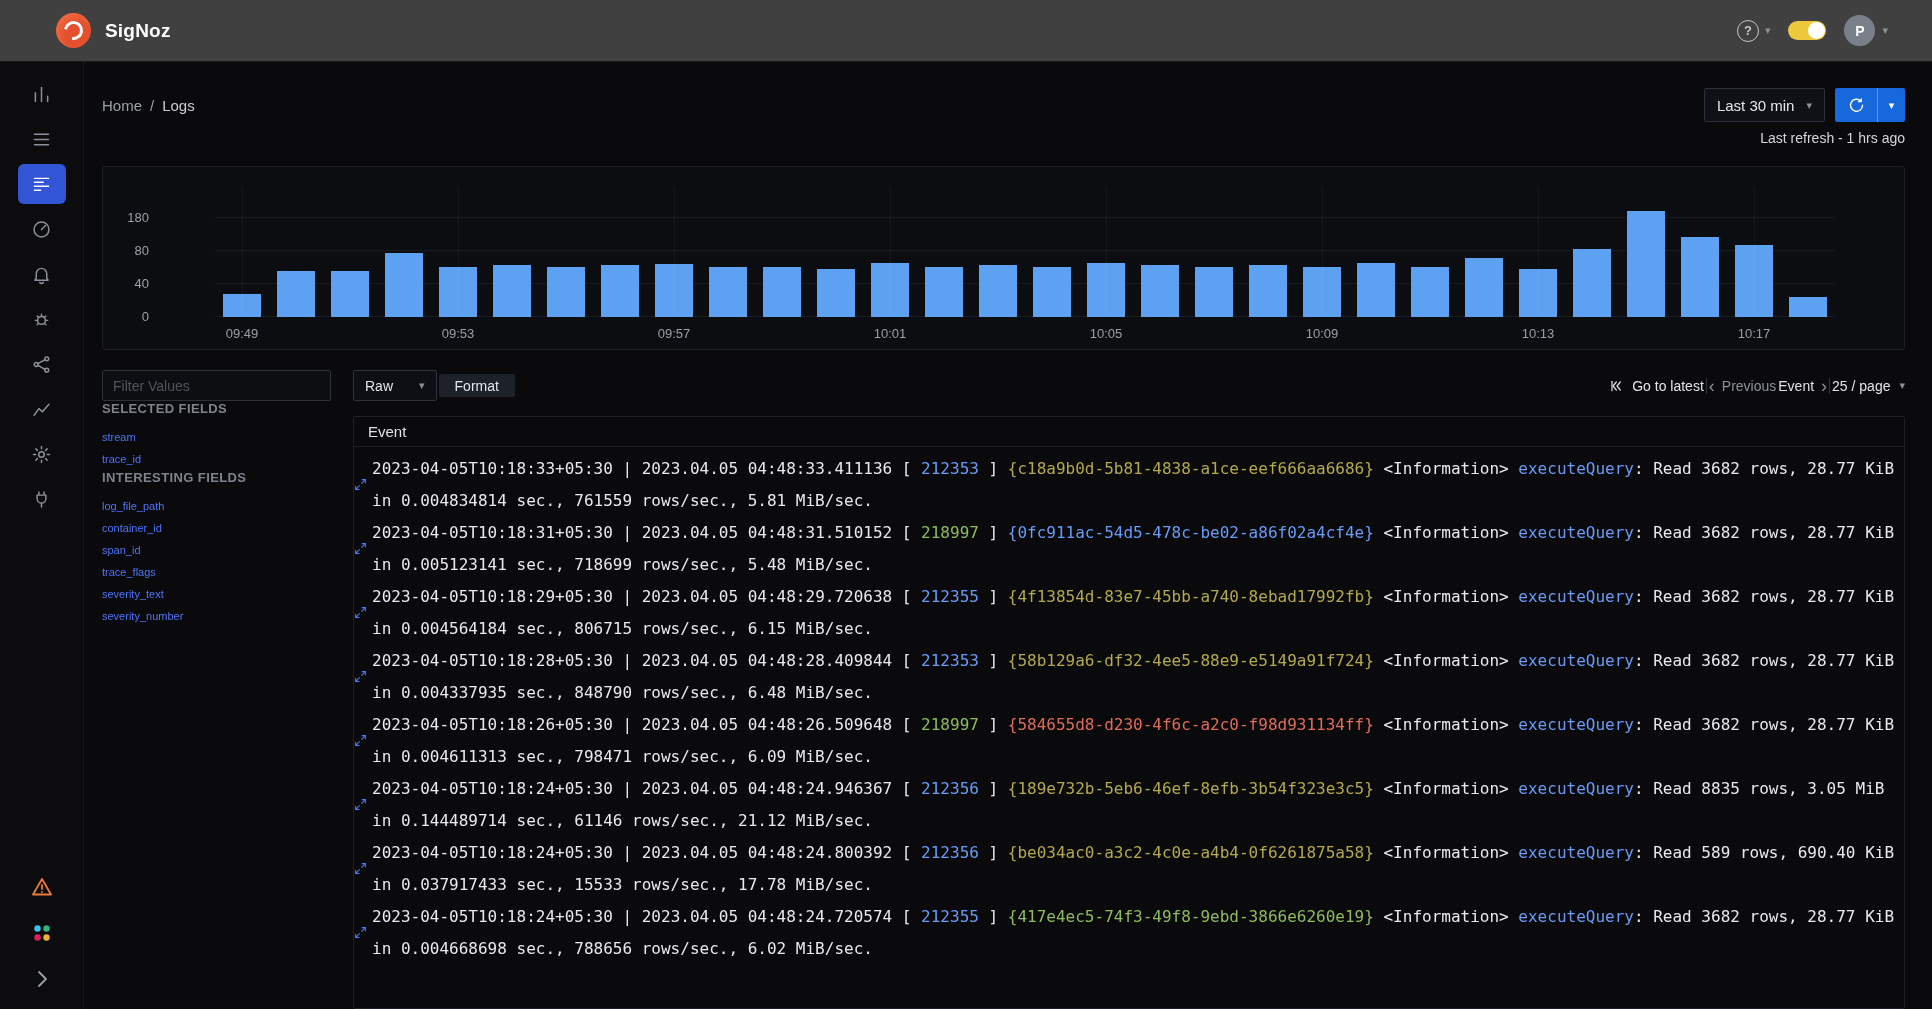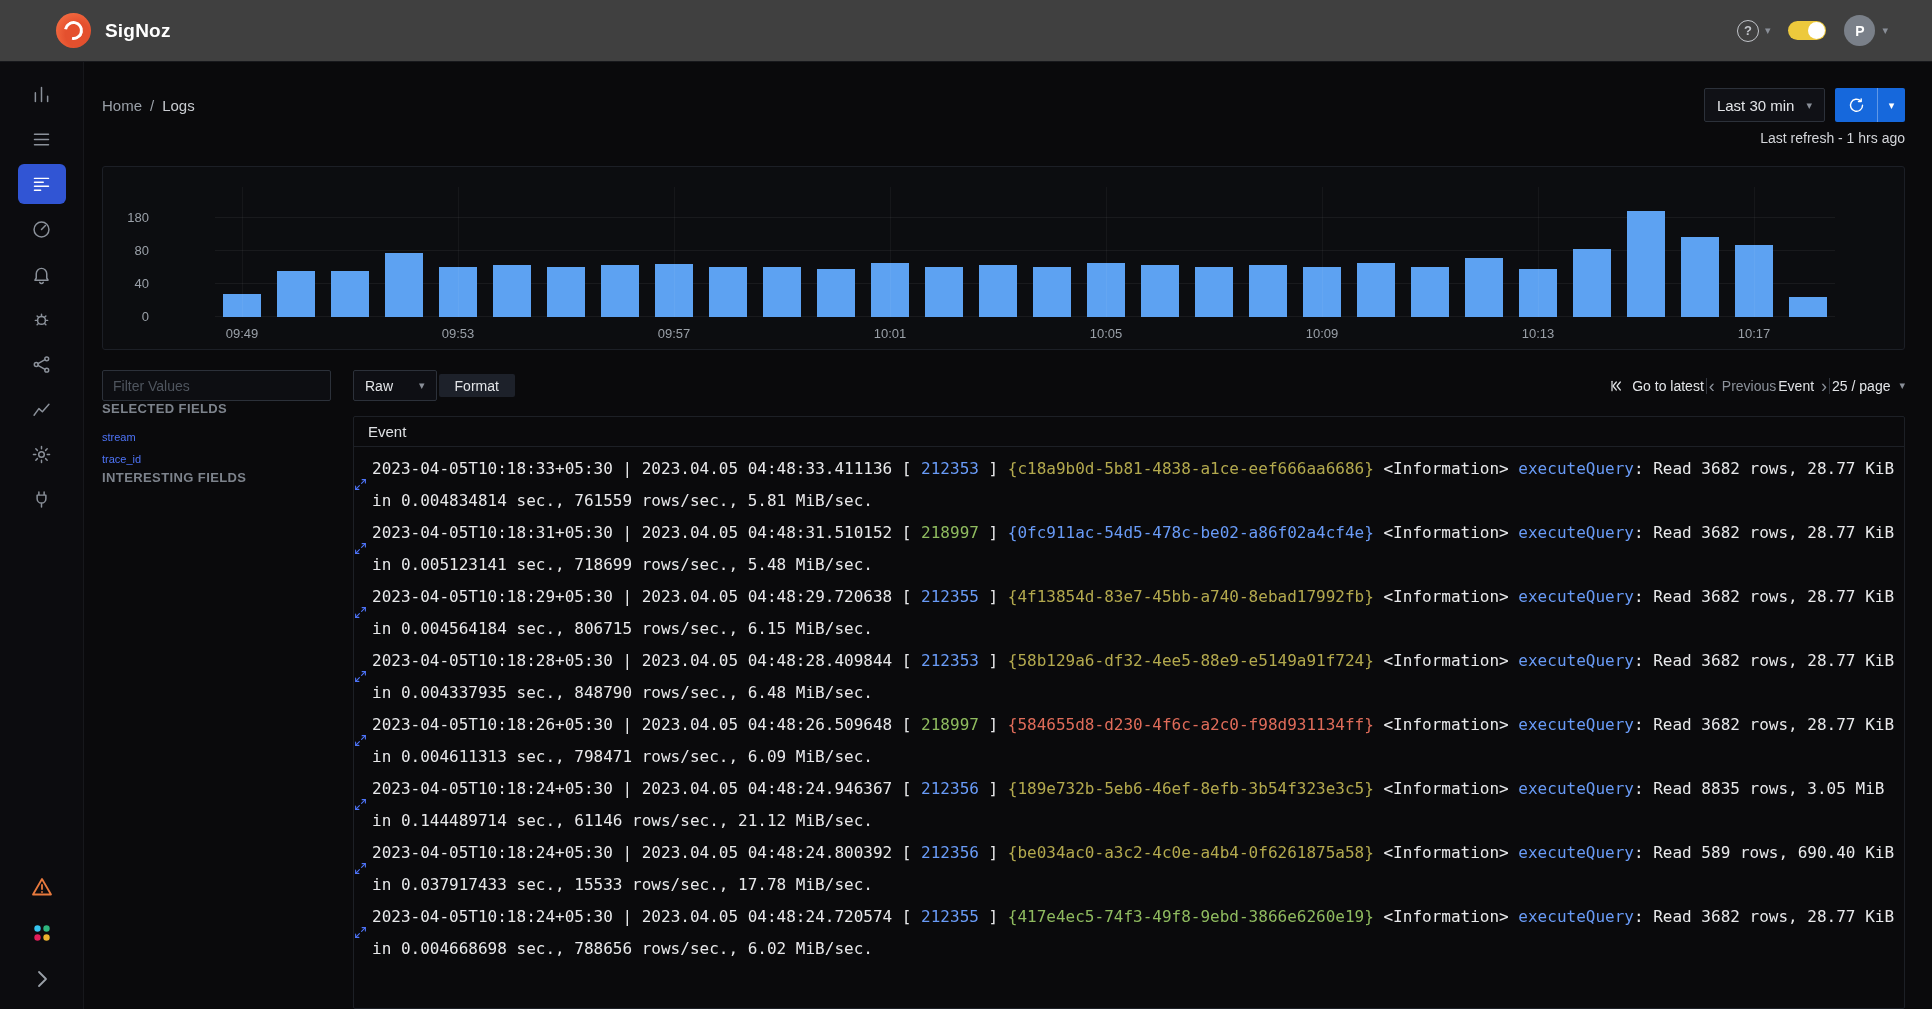--- a/index.html
+++ b/index.html
@@ -429,20 +429,28 @@
 
   <div class="content-row">
     <aside class="fields">
       <input class="filter-input" placeholder="Filter Values" style="">
       <div class="fgroup-title">SELECTED FIELDS</div>
       <ul class="fields-list" id="selected-fields">
           <li class="field-link">stream</li>
           <li class="field-link">trace_id</li>
         </ul>
       <div class="fgroup-title">INTERESTING FIELDS</div>
+      <ul class="fields-list" id="interesting-fields">
+          <li class="field-link">log_file_path</li>
+          <li class="field-link">container_id</li>
+          <li class="field-link">span_id</li>
+          <li class="field-link">trace_flags</li>
+          <li class="field-link">severity_text</li>
+          <li class="field-link">severity_number</li>
+        </ul>
     </aside>
 
     <section class="logs-col">
       <div class="logs-toolbar">
         <div class="view-select">
           <span>Raw</span>
           <span class="caret">▾</span>
         </div>
         <button class="format-btn">Format</button>
         <div class="tb-spacer"></div>

